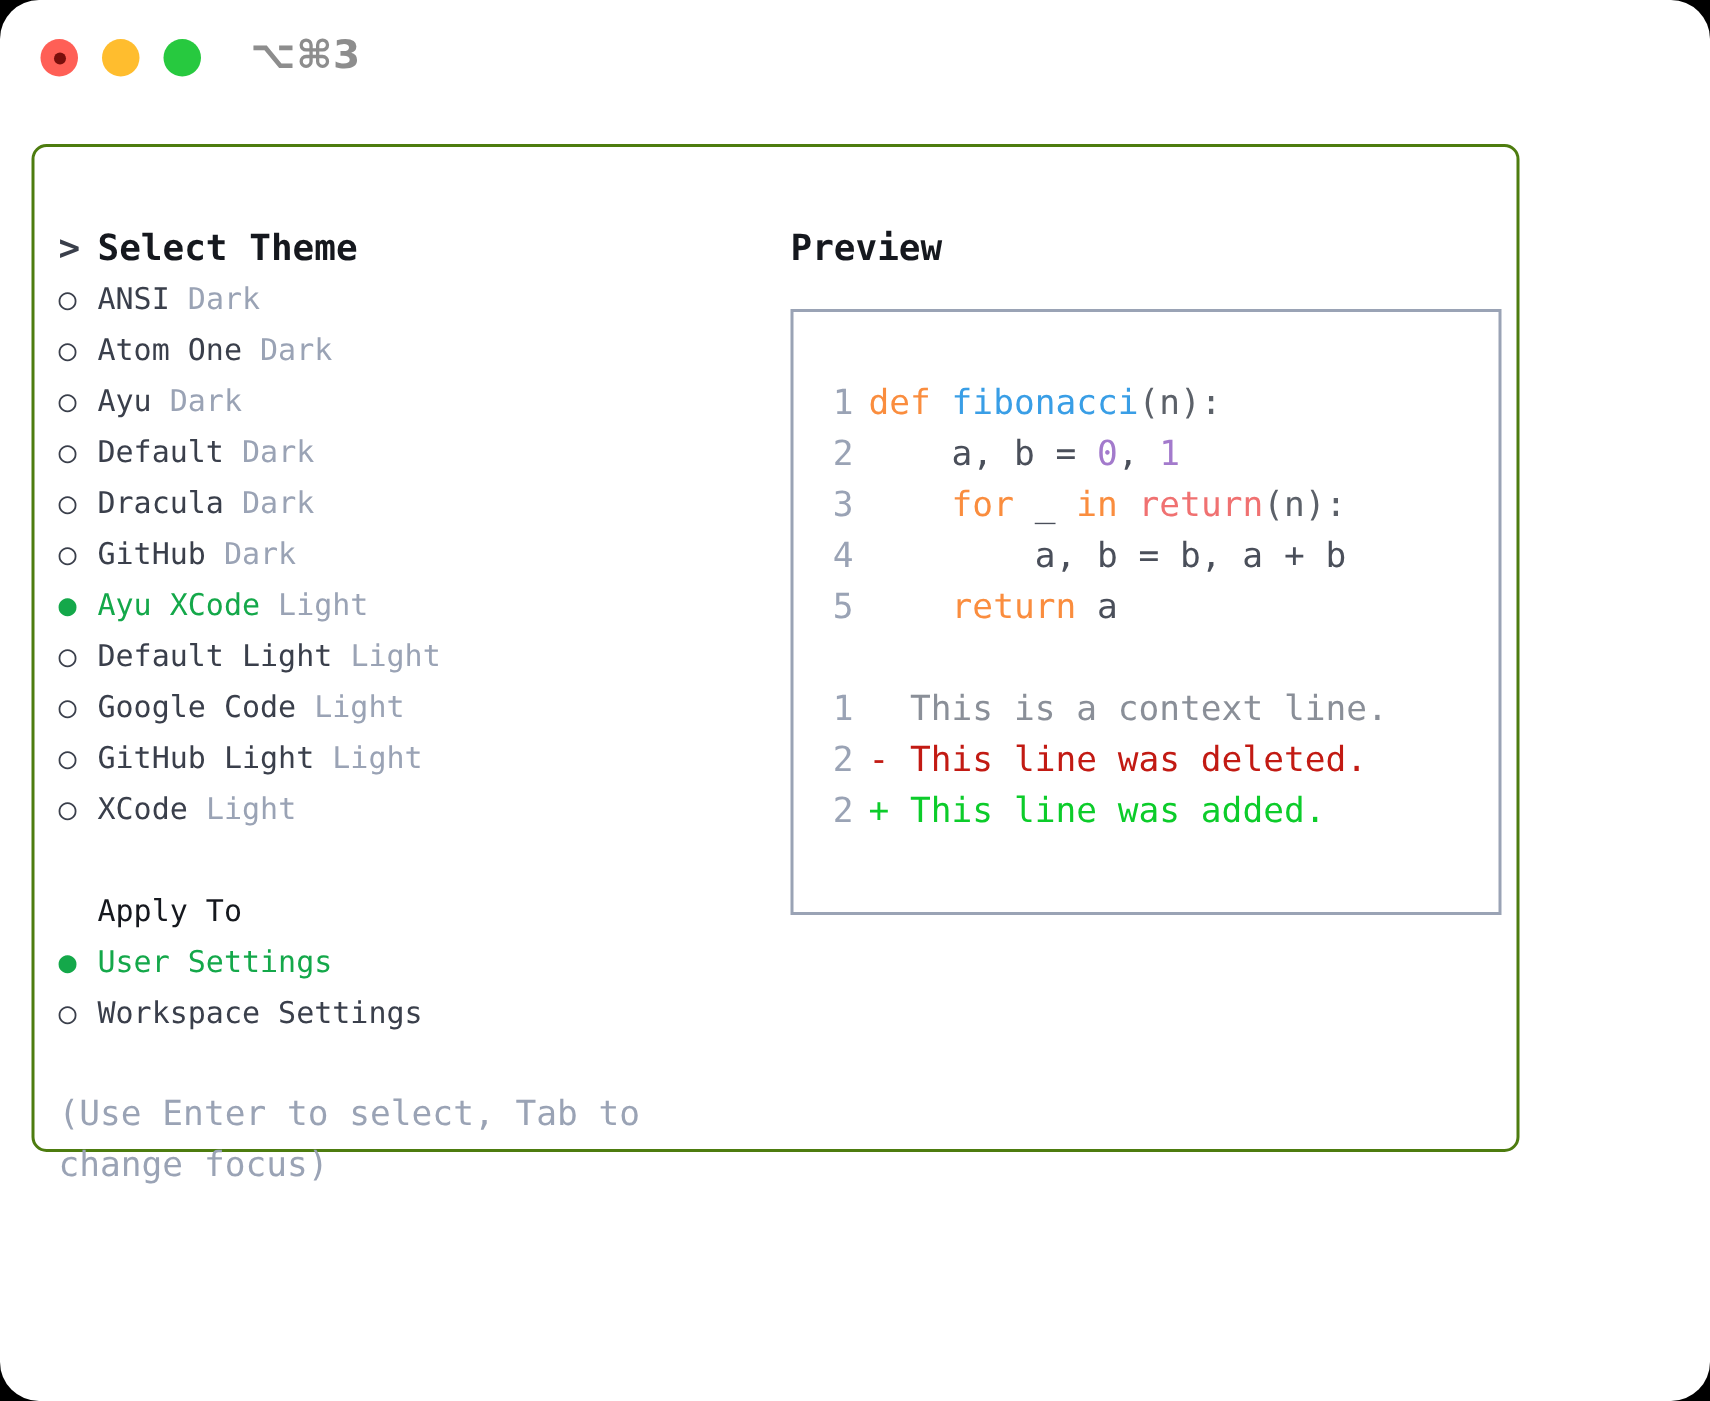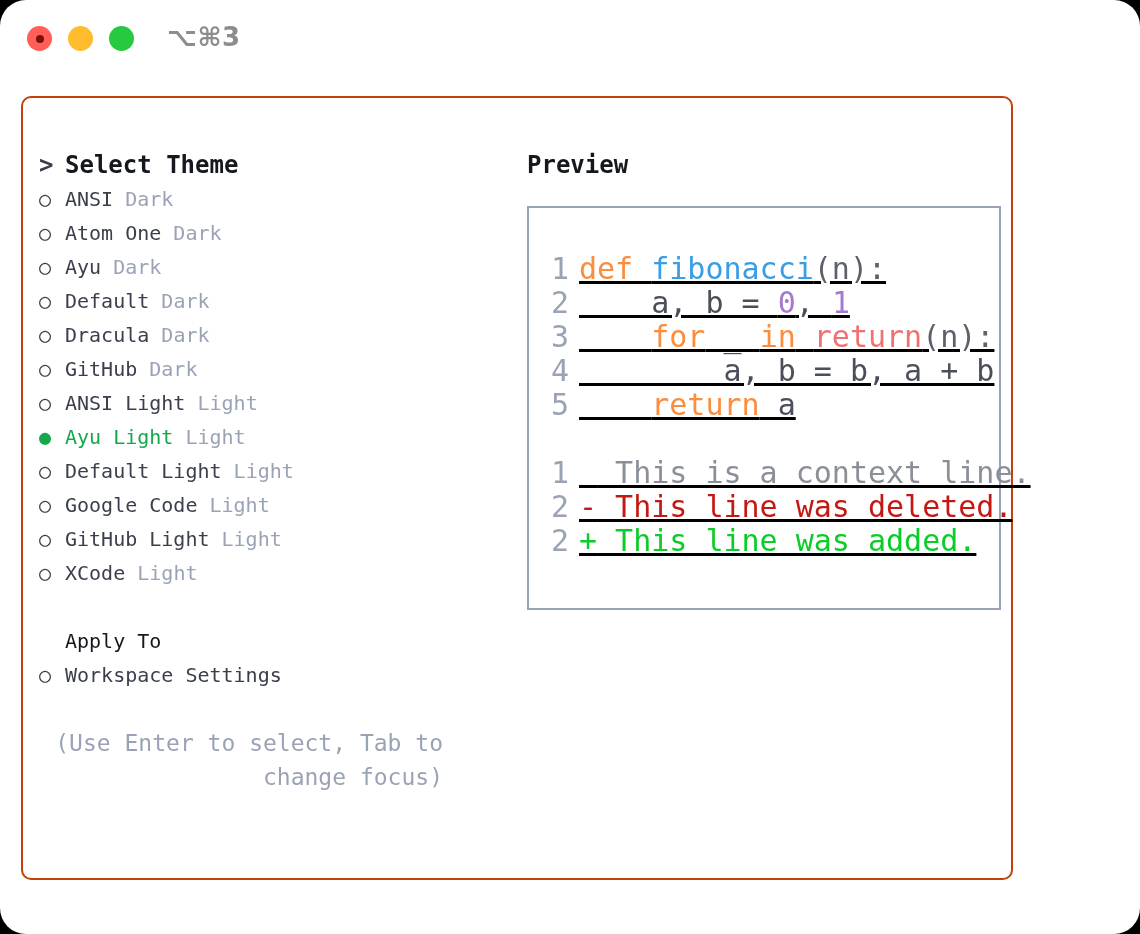--- a/index.html
+++ b/index.html
@@ -71,22 +71,22 @@
     letter-spacing: 0.5px;
     font-family: "DejaVu Sans", "Liberation Sans", sans-serif;
   }
 
   
   .panel {
     position: absolute;
     left: 21px;
     top: 96px;
     width: 992px;
-    height: 784px;
-    border: 2px solid #c2410c;
+    height: 672px;
+    border: 2px solid #4d7c0f;
     border-radius: 10px;
     box-sizing: border-box;
     background: #ffffff;
   }
 
   
   .left-col {
     position: absolute;
     left: 16px;
     top: 50px;
@@ -126,45 +126,43 @@
     color: #15181e;
     margin-top: 40px;
   }
   .spacer-md { height: 34px; }
 
   .hint {
     font-size: 23px;
     line-height: 34px;
     color: #9aa3b5;
     width: 404px;
-    text-align: right;
   }
 
   
   .preview-title {
     font-size: 24px;
     font-weight: bold;
     color: #15181e;
     height: 34px;
     line-height: 34px;
   }
   .preview-box {
     margin-top: 24px;
     width: 474px;
     height: 404px;
     border: 2px solid #9aa3b5;
     box-sizing: border-box;
     background: #ffffff;
     padding: 44px 0 0 18px;
   }
   .code-line {
-    font-size: 30px;
+    font-size: 23px;
     line-height: 34px;
     white-space: pre;
-    text-decoration: underline;
   }
   .lineno {
     color: #9aa3b5;
     display: inline-block;
     width: 22px;
     text-align: right;
     margin-right: 10px;
   }
   .tok-kw   { color: #fa8d3e; }
   .tok-fn   { color: #399ee6; }
@@ -200,35 +198,35 @@
         <span class="marker">&gt;</span><span>Select Theme</span>
       </div>
 
       <div id="theme-list">
           <div class="row"><span class="marker">○</span><span class="item-name">ANSI</span><span class="variant"> Dark</span></div>
           <div class="row"><span class="marker">○</span><span class="item-name">Atom One</span><span class="variant"> Dark</span></div>
           <div class="row"><span class="marker">○</span><span class="item-name">Ayu</span><span class="variant"> Dark</span></div>
           <div class="row"><span class="marker">○</span><span class="item-name">Default</span><span class="variant"> Dark</span></div>
           <div class="row"><span class="marker">○</span><span class="item-name">Dracula</span><span class="variant"> Dark</span></div>
           <div class="row"><span class="marker">○</span><span class="item-name">GitHub</span><span class="variant"> Dark</span></div>
-          <div class="row"><span class="marker">○</span><span class="item-name">ANSI Light</span><span class="variant"> Light</span></div>
-          <div class="row selected"><span class="marker">●</span><span class="item-name">Ayu Light</span><span class="variant"> Light</span></div>
+          <div class="row selected"><span class="marker">●</span><span class="item-name">Ayu XCode</span><span class="variant"> Light</span></div>
           <div class="row"><span class="marker">○</span><span class="item-name">Default Light</span><span class="variant"> Light</span></div>
           <div class="row"><span class="marker">○</span><span class="item-name">Google Code</span><span class="variant"> Light</span></div>
           <div class="row"><span class="marker">○</span><span class="item-name">GitHub Light</span><span class="variant"> Light</span></div>
           <div class="row"><span class="marker">○</span><span class="item-name">XCode</span><span class="variant"> Light</span></div>
         </div>
 
       <div class="spacer-md"></div>
 
       <div class="row">
         <span class="marker-blank"></span><span class="section-label">Apply To</span>
       </div>
 
       <div id="apply-to-list">
+          <div class="row selected"><span class="marker">●</span><span class="item-name">User Settings</span></div>
           <div class="row"><span class="marker">○</span><span class="item-name">Workspace Settings</span></div>
         </div>
 
       <div class="spacer-md"></div>
 
       <div class="hint">(Use Enter to select, Tab to change focus)</div>
     </div>
 
     <div class="right-col">
       <div class="preview-title">Preview</div>

